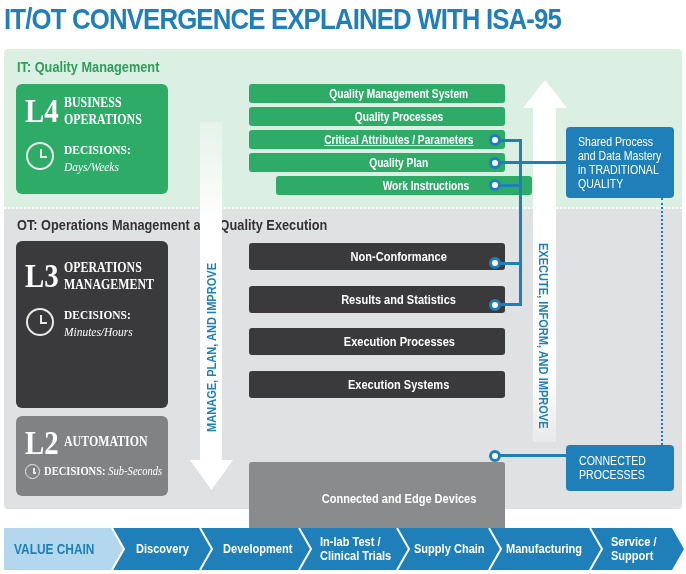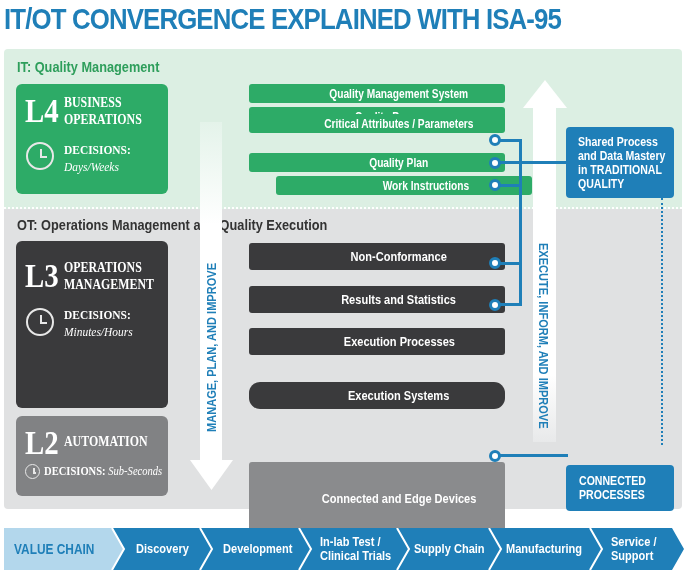--- a/index.html
+++ b/index.html
@@ -33,21 +33,21 @@
   .bar span { display: inline-block; transform: scaleX(0.85); white-space: nowrap; }
   .green { background: #2dab67; height: 19px; font-size: 12px; }
   .dark { background: #3a3a3c; height: 27px; font-size: 13px; }
   .gray { background: #8a8b8d; height: 73px; font-size: 13px; }
   .dot { position: absolute; width: 12px; height: 12px; border-radius: 50%; background: #ffffff; border: 3px solid #1f7fb8; }
 
   .line { position: absolute; background: #1f7fb8; }
   .arrow-shaft { position: absolute; background: #ffffff; }
   .vert-text { position: absolute; color: #1f7fb8; font-weight: bold; font-size: 13px; white-space: nowrap; }
 
-  .bluebox { position: absolute; background: #1f7fb8; border-radius: 4px; color: #fff; font-weight: bold; font-size: 12px; line-height: 14px; }
+  .bluebox { position: absolute; background: #1f7fb8; border-radius: 4px; color: #fff; font-weight: normal; font-size: 12px; line-height: 14px; }
   .bluebox div { transform: scaleX(0.88); transform-origin: left top; white-space: nowrap; }
   .dotted-v { position: absolute; border-left: 2px dotted #1f7fb8; }
   .chev-text { position: absolute; color: #fff; font-weight: bold; font-size: 13px; line-height: 14px; transform: scaleX(0.85); transform-origin: left center; white-space: nowrap; }
 </style>
 </head>
 <body>
 
 <div class="abs title">IT/OT CONVERGENCE EXPLAINED WITH ISA-95</div>
 
 <div class="abs it-zone"></div>
@@ -92,40 +92,40 @@
 </svg>
 <div class="arrow-shaft" style="left:533px;top:107px;width:23px;height:335px;background:linear-gradient(#ffffff,#ffffff 80%,#e8e9ea);"></div>
 <div class="vert-text" style="left:551px;top:243px;transform:rotate(90deg) scaleX(0.85);transform-origin:left top;">EXECUTE, INFORM, AND IMPROVE</div>
 
 <div class="bar green" style="top:84px;">
     <span>Quality Management System</span>
   </div>
 <div class="bar green" style="top:107px;">
     <span>Quality Processes</span>
   </div>
-<div class="bar green" style="top:114px;">
+<div class="bar green" style="top:130px;text-decoration:underline;">
     <span>Critical Attributes / Parameters</span>
   </div>
 <div class="bar green" style="top:153px;">
     <span>Quality Plan</span>
   </div>
 <div class="bar green" style="top:176px;margin-left:27px;">
     <span>Work Instructions</span>
   </div>
 
 <div class="bar dark" style="top:243px;">
     <span>Non-Conformance</span>
   </div>
 <div class="bar dark" style="top:286px;">
     <span>Results and Statistics</span>
   </div>
 <div class="bar dark" style="top:328px;">
     <span>Execution Processes</span>
   </div>
-<div class="bar dark" style="top:382px;border-radius:11px;">
+<div class="bar dark" style="top:371px;">
     <span>Execution Systems</span>
   </div>
 <div class="bar gray" style="top:418px;margin-top:44px;">
     <span>Connected and Edge Devices</span>
   </div>
 
 <div class="line" style="left:496px;top:139px;width:26px;height:3px;"></div>
 <div class="line" style="left:496px;top:161px;width:70px;height:3px;"></div>
 <div class="line" style="left:496px;top:184px;width:26px;height:3px;"></div>
 <div class="line" style="left:519px;top:139px;width:3px;height:166px;"></div>
@@ -140,21 +140,21 @@
 <div class="dot" style="left:489px;top:299px;"></div>
 <div class="dot" style="left:489px;top:450px;"></div>
 
 <div class="bluebox" style="left:566px;top:127px;width:108px;height:71px;padding:8px 0 0 12px;">
   <div>Shared Process</div>
   <div>and Data Mastery</div>
   <div>in TRADITIONAL</div>
   <div>QUALITY</div>
 </div>
 <div class="dotted-v" style="left:661px;top:198px;height:247px;"></div>
-<div class="bluebox" style="left:566px;top:445px;width:108px;height:46px;padding:9px 0 0 13px;margin-top:20px;">
+<div class="bluebox" style="left:566px;top:445px;width:108px;height:46px;padding:9px 0 0 13px;">
   <div>CONNECTED</div>
   <div>PROCESSES</div>
 </div>
 
 <svg class="abs" style="left:0;top:528px;" width="686" height="42">
   <polygon points="4,0 112,0 124,21 112,42 4,42" fill="#b3d7ec"></polygon>
   <polygon points="112,0 200,0 212,21 200,42 112,42 124,21" fill="#1f7fb8"></polygon>
   <polygon points="200,0 299,0 311,21 299,42 200,42 212,21" fill="#1f7fb8"></polygon>
   <polygon points="299,0 397,0 409,21 397,42 299,42 311,21" fill="#1f7fb8"></polygon>
   <polygon points="397,0 489,0 501,21 489,42 397,42 409,21" fill="#1f7fb8"></polygon>

